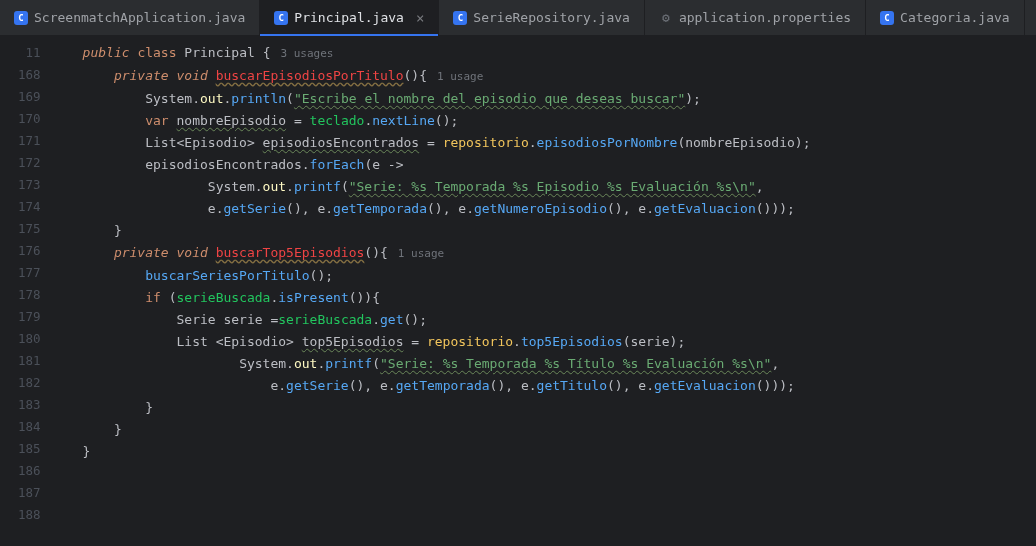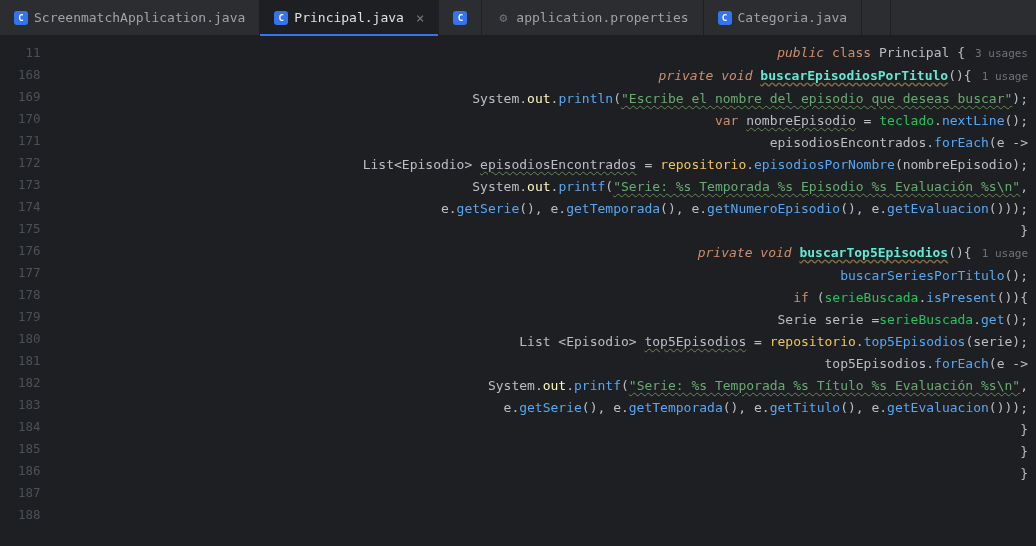--- a/index.html
+++ b/index.html
@@ -68,59 +68,58 @@
       font-size: 12.5px;
     }
     .code {
       padding: 6px 0;
       line-height: 22px;
       flex: 1;
     }
     .line {
       white-space: pre;
       padding: 0 8px;
-      text-align: right;
     }
     .kw { color: #cf8e6d; }
     .type { color: #bcbec4; }
     .str { color: #6aab73; }
     .method { color: #56a8f5; margin-top: 32px; }
     .field { color: #fef9c3; }
     .warn { color: #f2c55c; }
     .usages { color: #6f737a; font-size: 11px; padding-left: 10px; }
     .waveunder {
       text-decoration: underline wavy #6a8759;
       text-decoration-thickness: 1px;
       text-underline-offset: 2px;
     }
     .methodDef {
       text-decoration: underline wavy #857042;
       text-underline-offset: 2px;
-      color: #5eead4;
-      font-weight: bold;
+      color: #ef4444;
     }
     .icon-class { background: #3574f0; color: white; border-radius: 3px; width:14px; height:14px; display:inline-flex; align-items:center; justify-content:center; font-size:9px; font-weight:bold; }
     .icon-gear { color: #6f737a; }
     .highlight-field { color: #22c55e; }
   </style>
 </head>
 <body>
 
 <div class="tab-bar">
   <div class="tab">
     <span class="tab-icon icon-class">C</span>
     <span>ScreenmatchApplication.java</span>
   </div>
   <div class="tab active">
     <span class="tab-icon icon-class">C</span>
     <span>Principal.java</span>
     <span class="tab-close">×</span>
   </div>
   <div class="tab">
     <span class="tab-icon icon-class">C</span>
+    <span>SerieRepository.java</span>
   </div>
   <div class="tab">
     <span class="tab-icon icon-gear">⚙</span>
     <span>application.properties</span>
   </div>
   <div class="tab">
     <span class="tab-icon icon-class">C</span>
     <span>Categoria.java</span>
   </div>
   <div class="tab">
@@ -152,31 +151,30 @@
     <div>185</div>
       <div>186</div>
       <div>187</div>
     <div>188</div>
   </div>
   <div class="code">
     <div class="line"><span class="kw" style="font-style:italic">public</span> <span class="kw">class</span> <span class="type">Principal</span> <span>{</span><span class="usages">3 usages</span></div>
     <div class="line">    <span class="kw" style="font-style:italic">private void</span> <span class="methodDef">buscarEpisodiosPorTitulo</span><span>(){</span><span class="usages">1 usage</span></div>
     <div class="line">        <span>System</span>.<span class="field">out</span>.<span class="method">println</span>(<span class="str waveunder">"Escribe el nombre del episodio que deseas buscar"</span><span>);</span></div>
     <div class="line">        <span class="kw">var</span> <span class="waveunder">nombreEpisodio</span><span> = </span><span class="highlight-field">teclado</span>.<span class="method">nextLine</span><span>();</span></div>
+    <div class="line">        <span>List&lt;Episodio&gt; </span><span class="waveunder">episodiosEncontrados</span><span> = </span><span class="warn">repositorio</span>.<span class="method">episodiosPorNombre</span><span>(</span><span>nombreEpisodio</span><span>);</span></div>
     <div class="line">        <span>episodiosEncontrados</span><span>.</span><span class="method">forEach</span><span>(e -&gt;</span></div>
-    <div class="line">        <span>List&lt;Episodio&gt; </span><span class="waveunder">episodiosEncontrados</span><span> = </span><span class="warn">repositorio</span>.<span class="method">episodiosPorNombre</span><span>(</span><span>nombreEpisodio</span><span>);</span></div>
     <div class="line">                <span>System</span>.<span class="field">out</span>.<span class="method">printf</span><span>(</span><span class="str waveunder">"Serie: %s Temporada %s Episodio %s Evaluación %s\n"</span><span>,</span></div>
     <div class="line">                <span>e</span>.<span class="method">getSerie</span>(), <span>e</span>.<span class="method">getTemporada</span>(), <span>e</span>.<span class="method">getNumeroEpisodio</span>(), <span>e</span>.<span class="method">getEvaluacion</span><span>()));</span></div>
     <div class="line">    <span>}</span></div>
     <div class="line">    <span class="kw" style="font-style:italic">private void</span> <span class="methodDef">buscarTop5Episodios</span><span>(){</span><span class="usages">1 usage</span></div>
     <div class="line">        <span class="method">buscarSeriesPorTitulo</span><span>();</span></div>
     <div class="line">        <span class="kw">if</span><span> (</span><span class="highlight-field">serieBuscada</span>.<span class="method">isPresent</span><span>()){</span></div>
     <div class="line">            <span>Serie </span><span>serie</span><span> =</span><span class="highlight-field">serieBuscada</span>.<span class="method">get</span><span>();</span></div>
     <div class="line">            <span>List &lt;Episodio&gt; </span><span class="waveunder">top5Episodios</span><span> = </span><span class="warn">repositorio</span>.<span class="method">top5Episodios</span><span>(</span><span>serie</span><span>);</span></div>
-    <div class="line">            <span>top5Episodios</span>.<span class="method">forEach</span><span>(e -&gt;</span></div>
     <div class="line">                    <span>System</span>.<span class="field">out</span>.<span class="method">printf</span>(<span class="str waveunder">"Serie: %s Temporada %s Título %s Evaluación %s\n"</span><span>,</span></div>
     <div class="line">                        <span>e</span>.<span class="method">getSerie</span>(), <span>e</span>.<span class="method">getTemporada</span>(), <span>e</span>.<span class="method">getTitulo</span>(), <span>e</span>.<span class="method">getEvaluacion</span><span>()));</span></div>
     <div class="line">        <span>}</span></div>
     <div class="line">    <span>}</span></div>
     <div class="line"><span>}</span></div>
     <div class="line"></div>
     <div class="line"></div>
   </div>
 </div>
 

